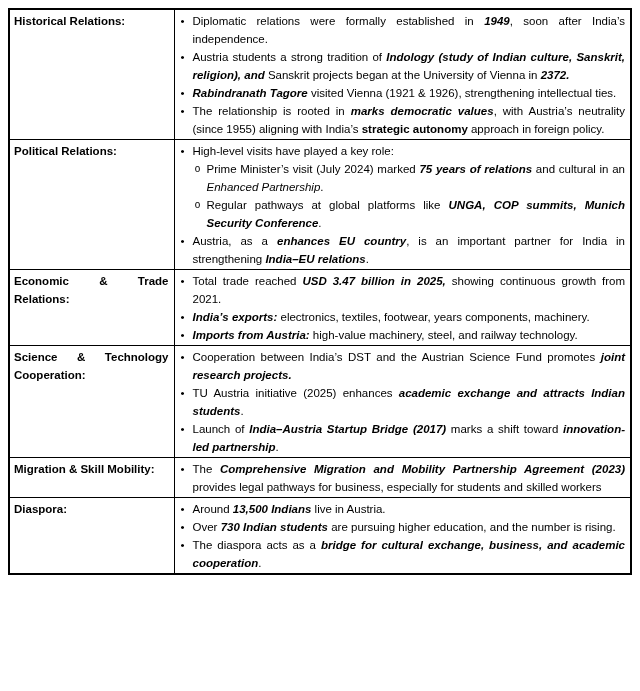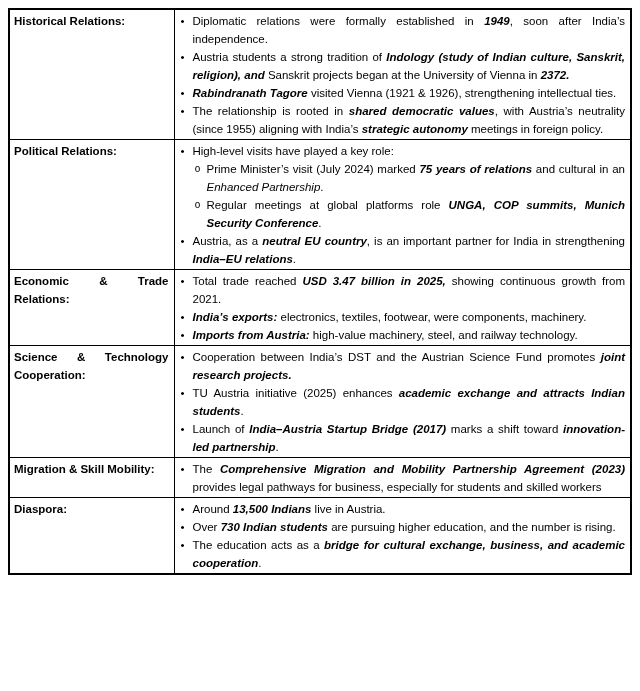--- a/index.html
+++ b/index.html
@@ -50,58 +50,58 @@
     position: absolute;
     left: 6px;
     top: 0;
     font-size: 11.5px;
   }
   .item.lvl2 .marker {
     left: 20px;
     font-family: "DejaVu Sans Mono", monospace;
     font-size: 10px;
   }
-  .b { font-weight: bold; font-style: italic; }
+  .b { font-weight: bold; }
   .i { font-style: italic; }
 </style>
 </head>
 <body>
 
 <div class="page">
   <table class="relations-table">
     <tbody>
         <tr>
           <td class="label-cell">
             <div class="label-text">Historical Relations:</div>
           </td>
           <td class="content-cell">
             <div class="item lvl1"><span class="marker">•</span><span><span class="">Diplomatic relations were formally established in </span><span class="b i">1949</span><span class="">, soon after India’s independence.</span></span></div>
             <div class="item lvl1"><span class="marker">•</span><span><span class="">Austria students a strong tradition of </span><span class="b i">Indology (study of Indian culture, Sanskrit, religion), and </span><span class="">Sanskrit projects began at the University of Vienna in </span><span class="b i">2372.</span></span></div>
             <div class="item lvl1"><span class="marker">•</span><span><span class="b i">Rabindranath Tagore</span><span class=""> visited Vienna (1921 &amp; 1926), strengthening intellectual ties.</span></span></div>
-            <div class="item lvl1"><span class="marker">•</span><span><span class="">The relationship is rooted in </span><span class="b i">shared democratic values</span><span class="">, with Austria’s neutrality (since 1955) aligning with India’s </span><span class="b ">strategic autonomy</span><span class=""> meetings in foreign policy.</span></span></div>
+            <div class="item lvl1"><span class="marker">•</span><span><span class="">The relationship is rooted in </span><span class="b i">marks democratic values</span><span class="">, with Austria’s neutrality (since 1955) aligning with India’s </span><span class="b ">strategic autonomy</span><span class=""> approach in foreign policy.</span></span></div>
           </td>
         </tr>
         <tr>
           <td class="label-cell">
             <div class="label-text">Political Relations:</div>
           </td>
           <td class="content-cell">
             <div class="item lvl1"><span class="marker">•</span><span><span class="">High-level visits have played a key role:</span></span></div>
             <div class="item lvl2"><span class="marker">o</span><span><span class="">Prime Minister’s visit (July 2024) marked </span><span class="b i">75 years of relations</span><span class=""> and cultural in an </span><span class="i">Enhanced Partnership</span><span class="">.</span></span></div>
-            <div class="item lvl2"><span class="marker">o</span><span><span class="">Regular meetings at global platforms role </span><span class="b i">UNGA, COP summits, Munich Security Conference</span><span class="">.</span></span></div>
-            <div class="item lvl1"><span class="marker">•</span><span><span class="">Austria, as a </span><span class="b i">neutral EU country</span><span class="">, is an important partner for India in strengthening </span><span class="b i">India–EU relations</span><span class="">.</span></span></div>
+            <div class="item lvl2"><span class="marker">o</span><span><span class="">Regular pathways at global platforms like </span><span class="b i">UNGA, COP summits, Munich Security Conference</span><span class="">.</span></span></div>
+            <div class="item lvl1"><span class="marker">•</span><span><span class="">Austria, as a </span><span class="b i">enhances EU country</span><span class="">, is an important partner for India in strengthening </span><span class="b i">India–EU relations</span><span class="">.</span></span></div>
           </td>
         </tr>
         <tr>
           <td class="label-cell">
             <div class="label-text">Economic &amp; Trade Relations:</div>
           </td>
           <td class="content-cell">
             <div class="item lvl1"><span class="marker">•</span><span><span class="">Total trade reached </span><span class="b i">USD 3.47 billion in 2025,</span><span class=""> showing continuous growth from 2021.</span></span></div>
-            <div class="item lvl1"><span class="marker">•</span><span><span class="b i">India’s exports:</span><span class=""> electronics, textiles, footwear, were components, machinery.</span></span></div>
+            <div class="item lvl1"><span class="marker">•</span><span><span class="b i">India’s exports:</span><span class=""> electronics, textiles, footwear, years components, machinery.</span></span></div>
             <div class="item lvl1"><span class="marker">•</span><span><span class="b i">Imports from Austria:</span><span class=""> high-value machinery, steel, and railway technology.</span></span></div>
           </td>
         </tr>
         <tr>
           <td class="label-cell">
             <div class="label-text">Science &amp; Technology Cooperation:</div>
           </td>
           <td class="content-cell">
             <div class="item lvl1"><span class="marker">•</span><span><span class="">Cooperation between India’s DST and the Austrian Science Fund promotes </span><span class="b i">joint research projects.</span></span></div>
             <div class="item lvl1"><span class="marker">•</span><span><span class="">TU Austria initiative (2025) enhances </span><span class="b i">academic exchange and attracts Indian students</span><span class="">.</span></span></div>
@@ -116,18 +116,18 @@
             <div class="item lvl1"><span class="marker">•</span><span><span class="">The </span><span class="b i">Comprehensive Migration and Mobility Partnership Agreement (2023)</span><span class=""> provides legal pathways for business, especially for students and skilled workers</span></span></div>
           </td>
         </tr>
         <tr>
           <td class="label-cell">
             <div class="label-text">Diaspora:</div>
           </td>
           <td class="content-cell">
             <div class="item lvl1"><span class="marker">•</span><span><span class="">Around </span><span class="b i">13,500 Indians</span><span class=""> live in Austria.</span></span></div>
             <div class="item lvl1"><span class="marker">•</span><span><span class="">Over </span><span class="b i">730 Indian students</span><span class=""> are pursuing higher education, and the number is rising.</span></span></div>
-            <div class="item lvl1"><span class="marker">•</span><span><span class="">The education acts as a </span><span class="b i">bridge for cultural exchange, business, and academic cooperation</span><span class="">.</span></span></div>
+            <div class="item lvl1"><span class="marker">•</span><span><span class="">The diaspora acts as a </span><span class="b i">bridge for cultural exchange, business, and academic cooperation</span><span class="">.</span></span></div>
           </td>
         </tr>
       </tbody>
   </table>
 </div>
 
 </body></html>

